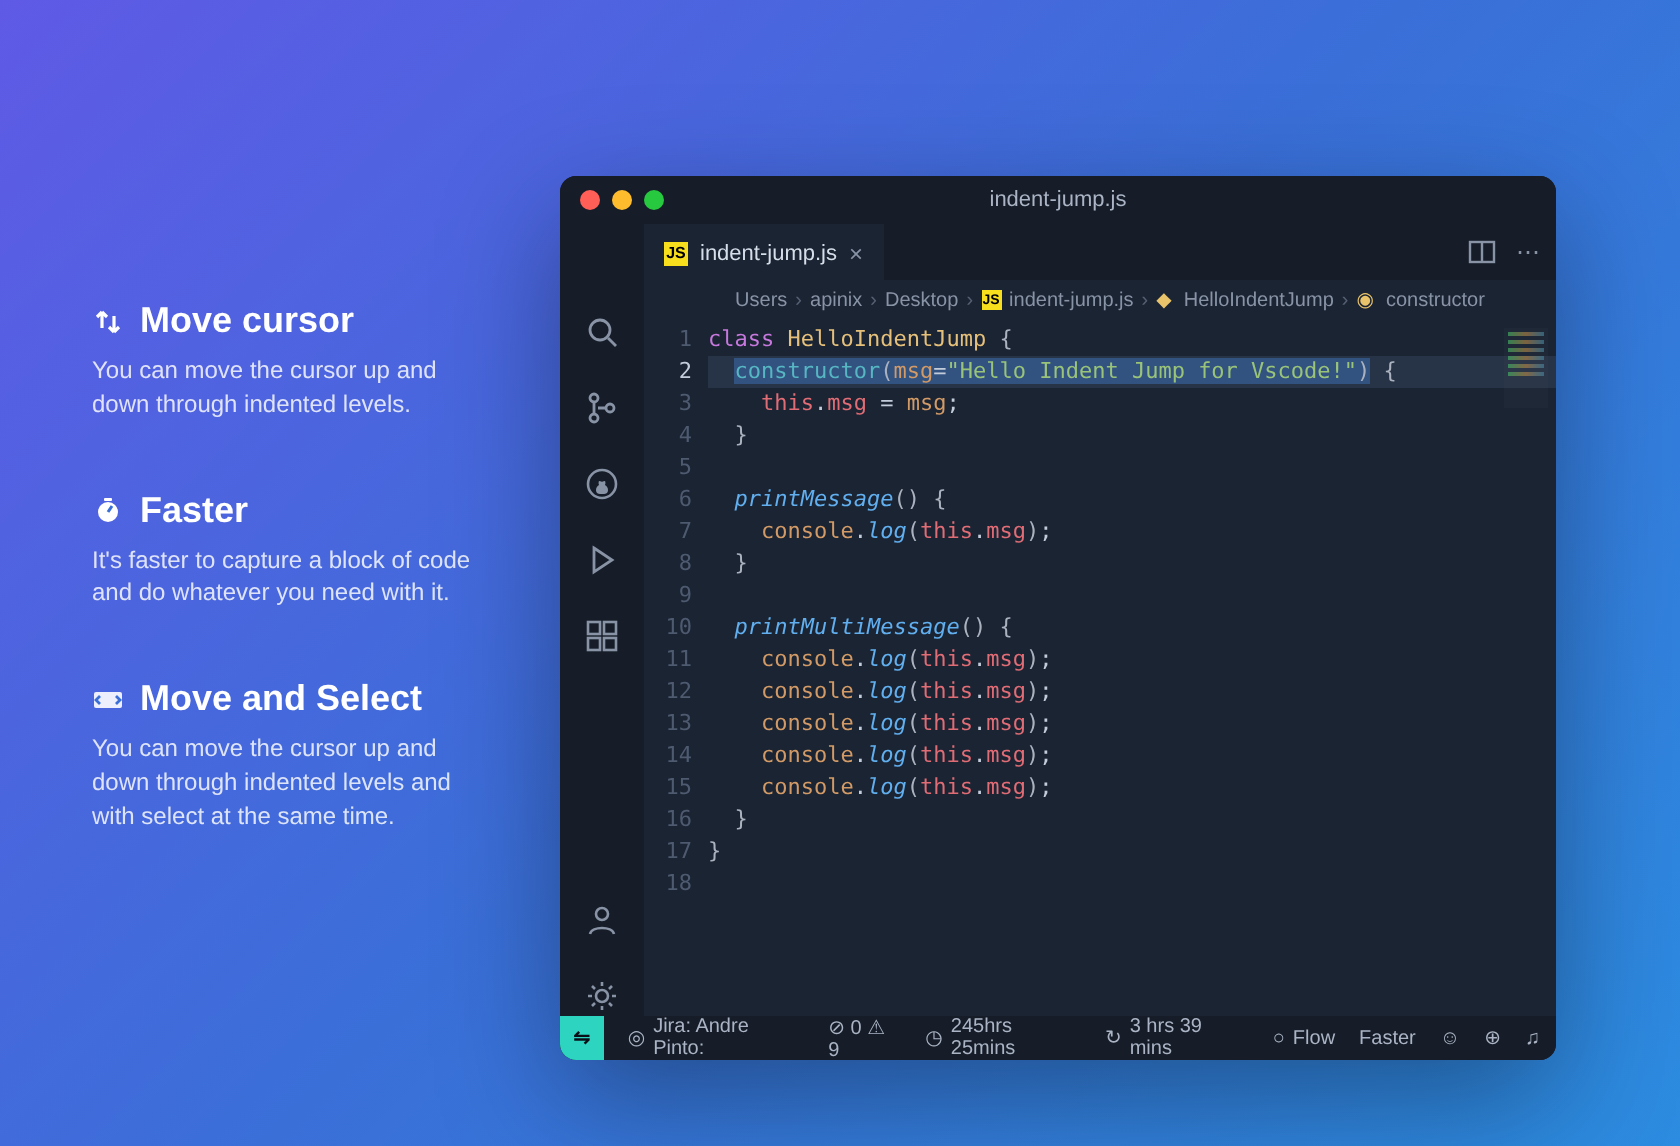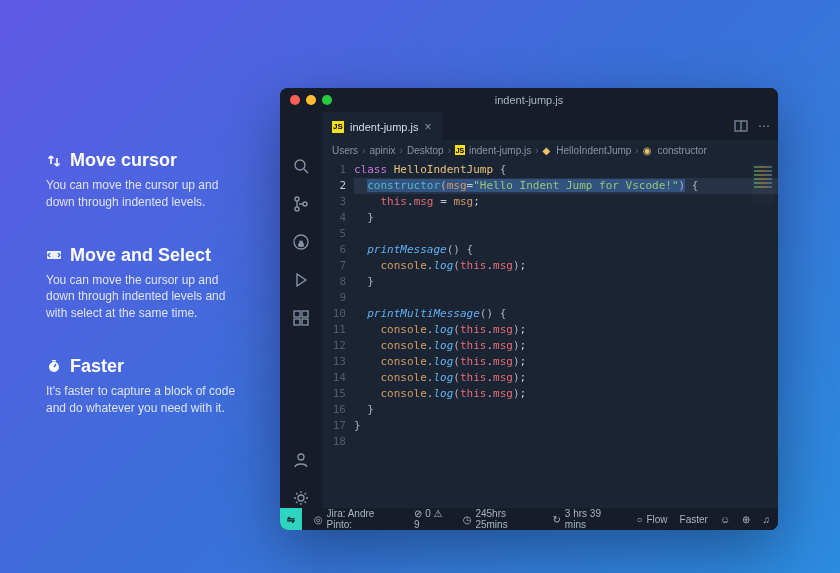--- a/index.html
+++ b/index.html
@@ -79,20 +79,21 @@
     display: flex; align-items: center; gap: 10px;
     color: #8893a6; font-size: 12px;
   }
 
   .breadcrumb {
     height: 20px;
     padding-left: 52px;
     display: flex; align-items: center; gap: 4px;
     font-size: 10px; color: #8893a6;
     background: #1b2433;
+    justify-content: center;
   }
   .breadcrumb .sep { color: #556073; }
   .breadcrumb .js-badge {
     width: 10px; height: 10px; background: #f7df1e;
     display: inline-flex; align-items: center; justify-content: center;
     font-size: 7px; font-weight: 700; color: #000;
   }
   .breadcrumb .sym { color: #e9c46a; margin-right: 2px; }
 
   .body {
@@ -185,41 +186,41 @@
       </span>
       <span>Move cursor</span>
     </div>
     <div class="feature-desc">You can move the cursor up and down through indented levels.</div>
   </div>
 
   <div class="feature">
     <div class="feature-head">
       <span>
         <svg width="16" height="16" viewBox="0 0 16 16" fill="#fff">
-          <rect x="1" y="4" width="14" height="8" rx="1" fill="#fff" opacity="0.9"></rect>
-          <path d="M4 6l-2 2 2 2M12 6l2 2-2 2" stroke="#3a6fd8" stroke-width="1.4" fill="none"></path>
+          <circle cx="8" cy="9" r="5"></circle>
+          <path d="M8 9l2-3" stroke="#3a6fd8" stroke-width="1.5"></path>
+          <rect x="6" y="2" width="4" height="1.5" rx="0.5"></rect>
         </svg>
       </span>
-      <span>Move and Select</span>
-    </div>
-    <div class="feature-desc">You can move the cursor up and down through indented levels and with select at the same time.</div>
+      <span>Faster</span>
+    </div>
+    <div class="feature-desc">It's faster to capture a block of code and do whatever you need with it.</div>
   </div>
 
   <div class="feature">
     <div class="feature-head">
       <span>
         <svg width="16" height="16" viewBox="0 0 16 16" fill="#fff">
-          <circle cx="8" cy="9" r="5"></circle>
-          <path d="M8 9l2-3" stroke="#3a6fd8" stroke-width="1.5"></path>
-          <rect x="6" y="2" width="4" height="1.5" rx="0.5"></rect>
+          <rect x="1" y="4" width="14" height="8" rx="1" fill="#fff" opacity="0.9"></rect>
+          <path d="M4 6l-2 2 2 2M12 6l2 2-2 2" stroke="#3a6fd8" stroke-width="1.4" fill="none"></path>
         </svg>
       </span>
-      <span>Faster</span>
-    </div>
-    <div class="feature-desc">It's faster to capture a block of code and do whatever you need with it.</div>
+      <span>Move and Select</span>
+    </div>
+    <div class="feature-desc">You can move the cursor up and down through indented levels and with select at the same time.</div>
   </div>
 </div>
 
 <div class="window">
 
   <div class="titlebar">
     <div class="traffic">
       <span class="tl-r"></span>
       <span class="tl-y"></span>
       <span class="tl-g"></span>

